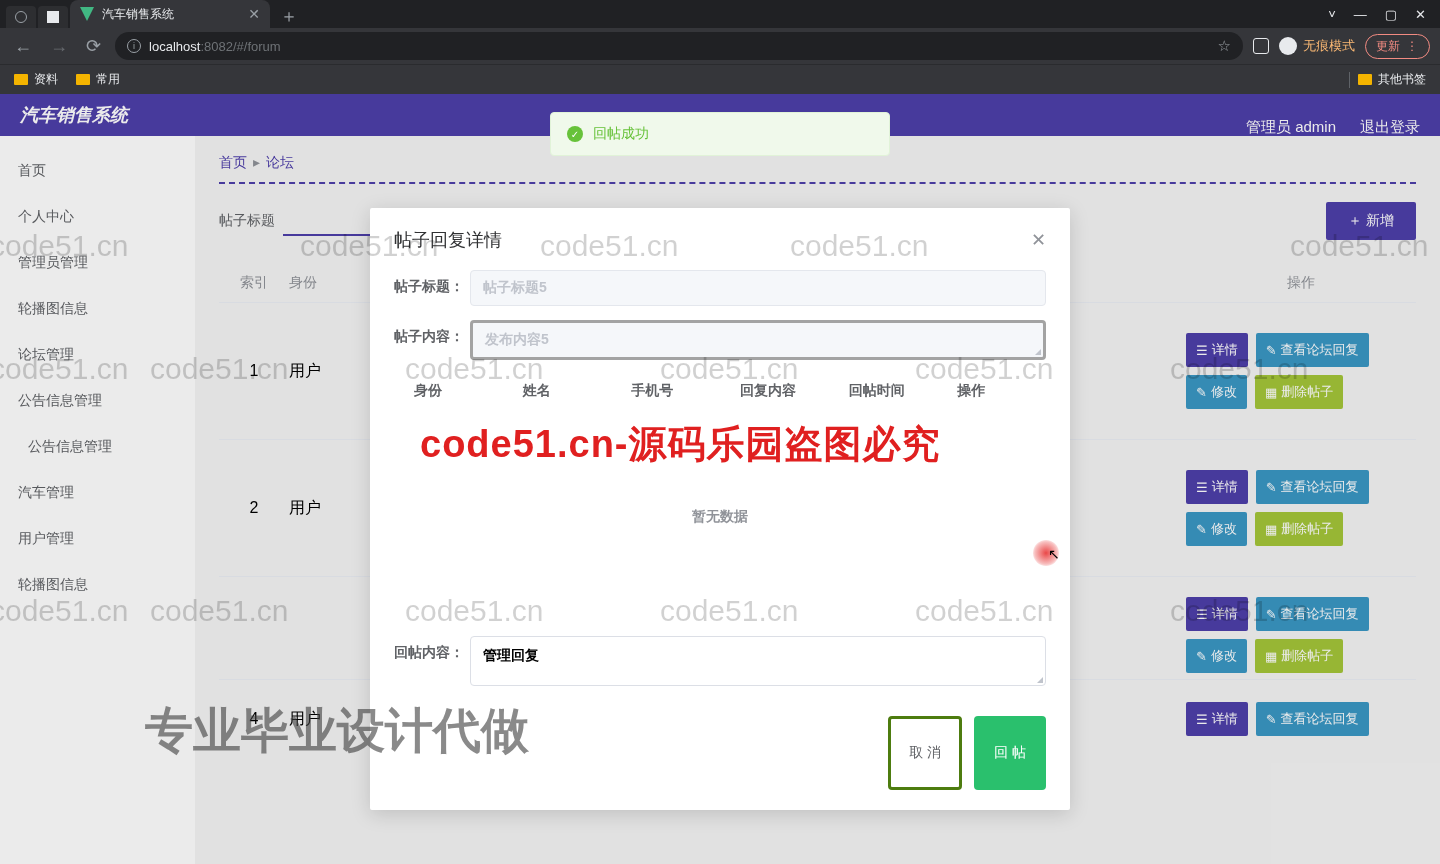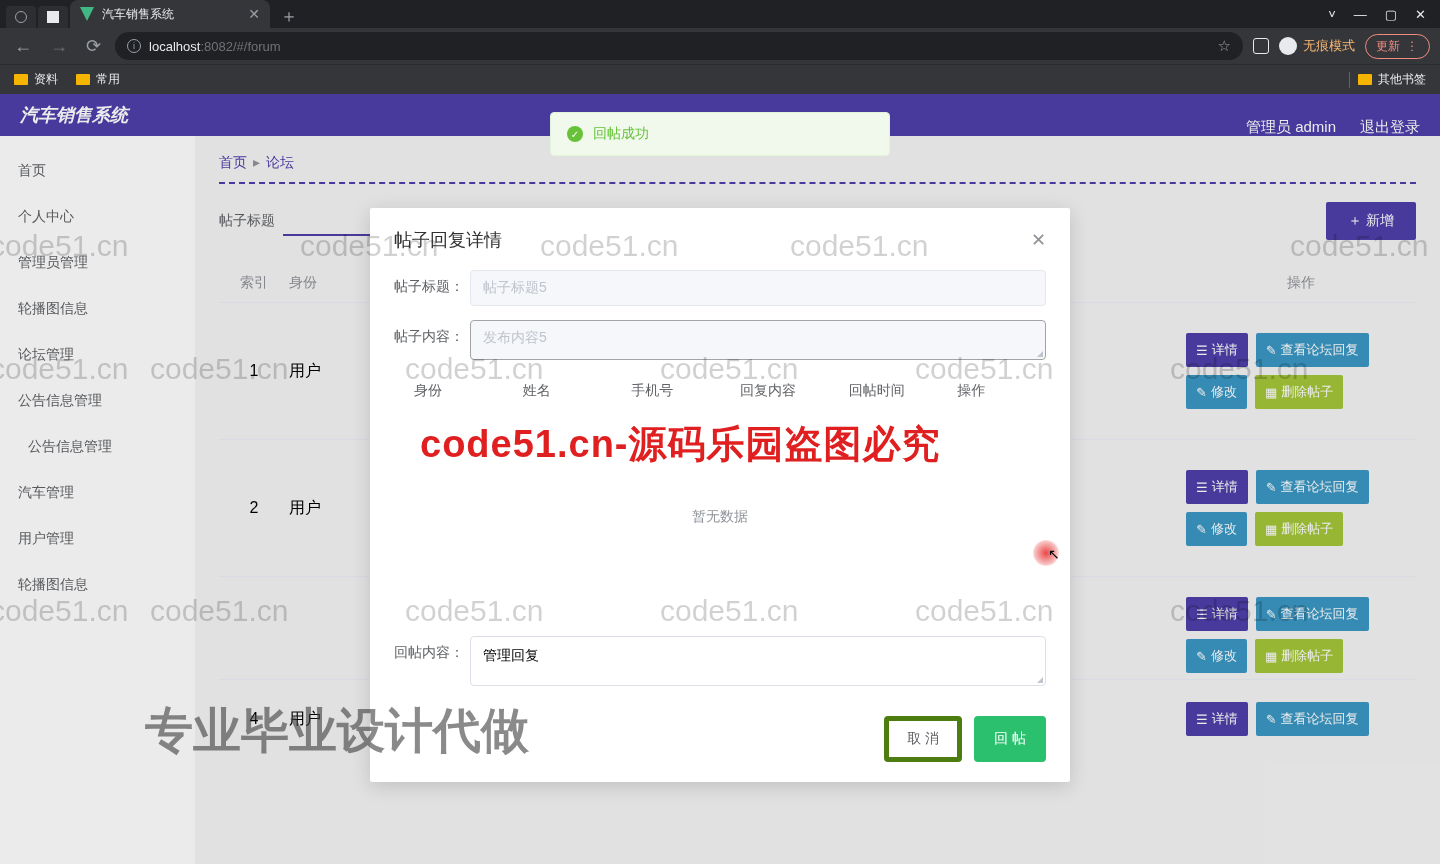--- a/index.html
+++ b/index.html
@@ -75,33 +75,33 @@
 
 .toast { position: absolute; top: 18px; left: 50%; transform: translateX(-50%); background: #f0f9eb; border: 1px solid #e1f3d8; border-radius: 4px; padding: 12px 40px 12px 16px; display: flex; align-items: center; gap: 10px; font-size: 14px; color: #67c23a; z-index: 30; min-width: 340px; }
 .toast-icon { width: 16px; height: 16px; background: #67c23a; border-radius: 50%; color: #fff; display: flex; align-items: center; justify-content: center; font-size: 10px; }
 
 
 .mask { position: absolute; inset: 0; background: rgba(0,0,0,0.08); z-index: 20; }
 .modal { position: absolute; top: 114px; left: 50%; transform: translateX(-50%); width: 700px; background: #fff; border-radius: 2px; box-shadow: 0 4px 20px rgba(0,0,0,0.15); z-index: 25; }
 .modal-hd { padding: 20px 24px 8px; display: flex; align-items: center; }
 .modal-title { font-size: 18px; color: #303133; }
 .modal-x { margin-left: auto; color: #909399; font-size: 18px; cursor: pointer; }
-.modal-body { padding: 10px 24px 0; }
+.modal-body { padding: 10px 24px 0; font-weight: bold; }
 .f-row { display: flex; align-items: flex-start; margin-bottom: 14px; }
 .f-lbl { width: 76px; font-size: 14px; color: #606266; padding-top: 8px; }
 .f-inp { flex: 1; background: #f5f7fa; border: 1px solid #e4e7ed; border-radius: 4px; padding: 8px 12px; font-size: 14px; color: #c0c4cc; }
-.f-ta { flex: 1; background: #f5f7fa; border: 1px solid #a3a3a3; border-radius: 4px; padding: 8px 12px; font-size: 14px; color: #c0c4cc; min-height: 40px; resize: vertical; position: relative; }
+.f-ta { flex: 1; background: #f5f7fa; border: 3px solid #a3a3a3; border-radius: 4px; padding: 8px 12px; font-size: 14px; color: #c0c4cc; min-height: 40px; resize: vertical; position: relative; }
 .f-ta::after { content: ""; position: absolute; right: 2px; bottom: 2px; width: 0; height: 0; border-right: 6px solid #c0c4cc; border-top: 6px solid transparent; }
 .inner-tbl-head { display: flex; padding: 8px 0; color: #606266; font-size: 14px; }
 .inner-tbl-head > div { flex: 1; text-align: left; padding-left: 20px; }
 .no-data { text-align: center; color: #909399; font-size: 14px; padding: 100px 0 110px; }
 .reply-ta { flex: 1; border: 1px solid #dcdfe6; border-radius: 4px; padding: 10px 12px; font-size: 14px; min-height: 50px; resize: vertical; position: relative; }
 .reply-ta::after { content: ""; position: absolute; right: 2px; bottom: 2px; width: 0; height: 0; border-right: 6px solid #c0c4cc; border-top: 6px solid transparent; }
 .modal-ft { display: flex; justify-content: flex-end; gap: 12px; padding: 16px 24px 20px; }
-.btn-cancel { background: #fff; border: 5px solid #4d7c0f; color: #606266; padding: 9px 18px; border-radius: 4px; font-size: 14px; cursor: pointer; }
+.btn-cancel { background: #fff; border: 3px solid #4d7c0f; color: #606266; padding: 25px 18px; border-radius: 4px; font-size: 14px; cursor: pointer; }
 .btn-ok { background: #2ac06d; border: none; color: #fff; padding: 9px 20px; border-radius: 4px; font-size: 14px; cursor: pointer; }
 
 
 .wm { position: absolute; color: rgba(0,0,0,0.18); font-size: 30px; pointer-events: none; z-index: 40; font-family: Arial; }
 .wm-red { position: absolute; color: #e02020; font-size: 38px; font-weight: bold; z-index: 40; pointer-events: none; letter-spacing: 1px; }
 .wm-grey { position: absolute; color: rgba(60,60,60,0.6); font-size: 48px; font-weight: bold; z-index: 40; pointer-events: none; }
 .cursor-dot { position: absolute; width: 26px; height: 26px; background: radial-gradient(circle, rgba(230,40,40,0.85) 0%, rgba(230,40,40,0.3) 60%, transparent 80%); border-radius: 50%; z-index: 50; pointer-events: none; }
 .cursor-arrow { position: absolute; z-index: 51; font-size: 14px; color: #000; pointer-events: none; }
 </style>
 </head>

